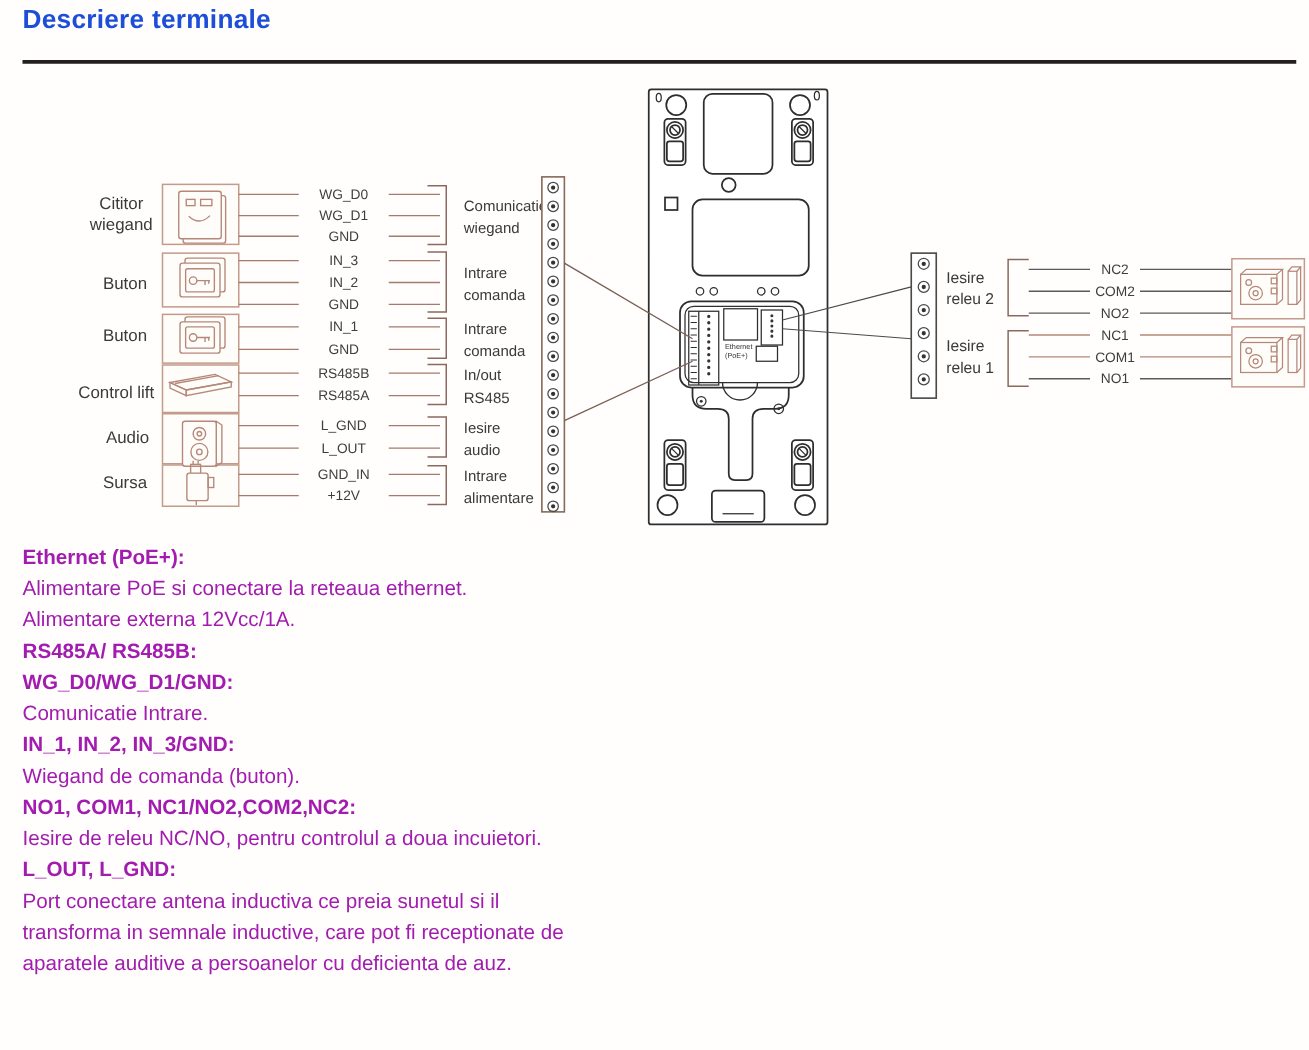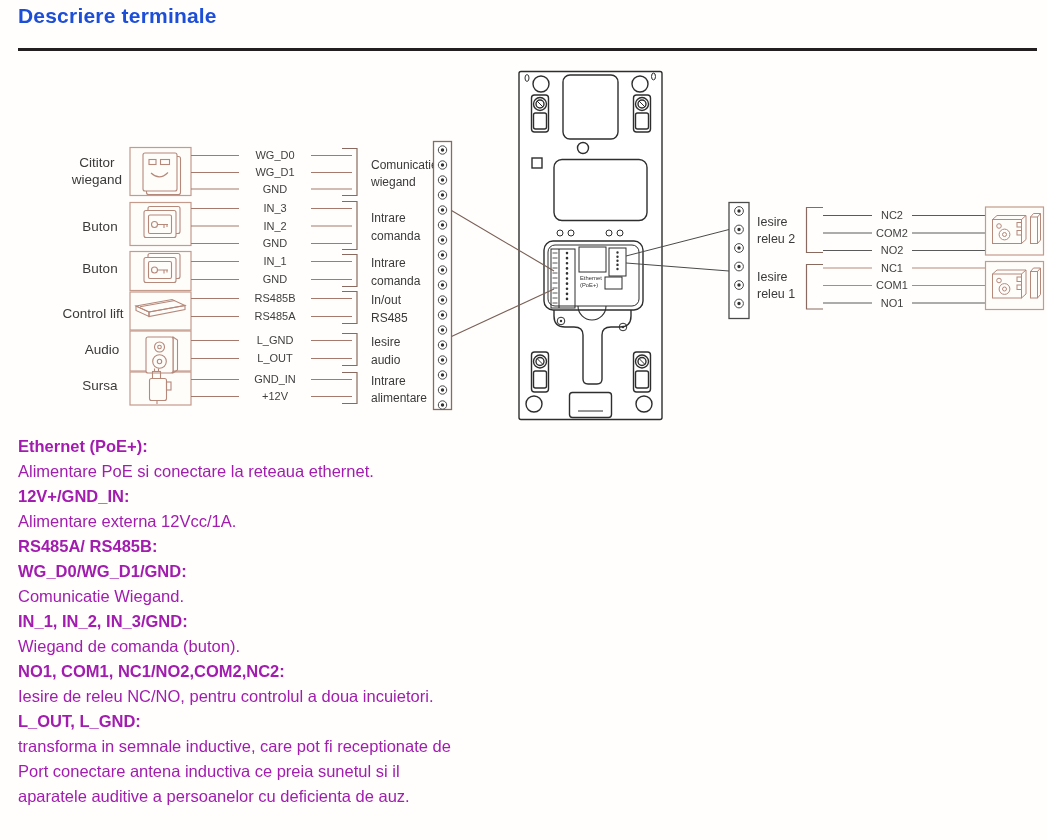--- a/index.html
+++ b/index.html
@@ -365,26 +365,25 @@
     <text class="yala-label" x="1012" y="237">Yala</text>
     <text class="yala-label" x="1012" y="292">Yala</text>
   </g>
 
 </svg>
 </div>
 
 <div class="descs">
   <p class="term">Ethernet (PoE+):</p>
   <p class="desc">Alimentare PoE si conectare la reteaua ethernet.</p>
-  <p class="term">12V+/GND_IN:</p>
   <p class="desc">Alimentare externa 12Vcc/1A.</p>
   <p class="term">RS485A/ RS485B:</p>
   <p class="term">WG_D0/WG_D1/GND:</p>
-  <p class="desc">Comunicatie Wiegand.</p>
+  <p class="desc">Comunicatie Intrare.</p>
   <p class="term">IN_1, IN_2, IN_3/GND:</p>
   <p class="desc">Wiegand de comanda (buton).</p>
   <p class="term">NO1, COM1, NC1/NO2,COM2,NC2:</p>
   <p class="desc">Iesire de releu NC/NO, pentru controlul a doua incuietori.</p>
   <p class="term">L_OUT, L_GND:</p>
+  <p class="desc">Port conectare antena inductiva ce preia sunetul si il</p>
   <p class="desc">transforma in semnale inductive, care pot fi receptionate de</p>
-  <p class="desc">Port conectare antena inductiva ce preia sunetul si il</p>
   <p class="desc">aparatele auditive a persoanelor cu deficienta de auz.</p>
 </div>
 
 </body></html>

